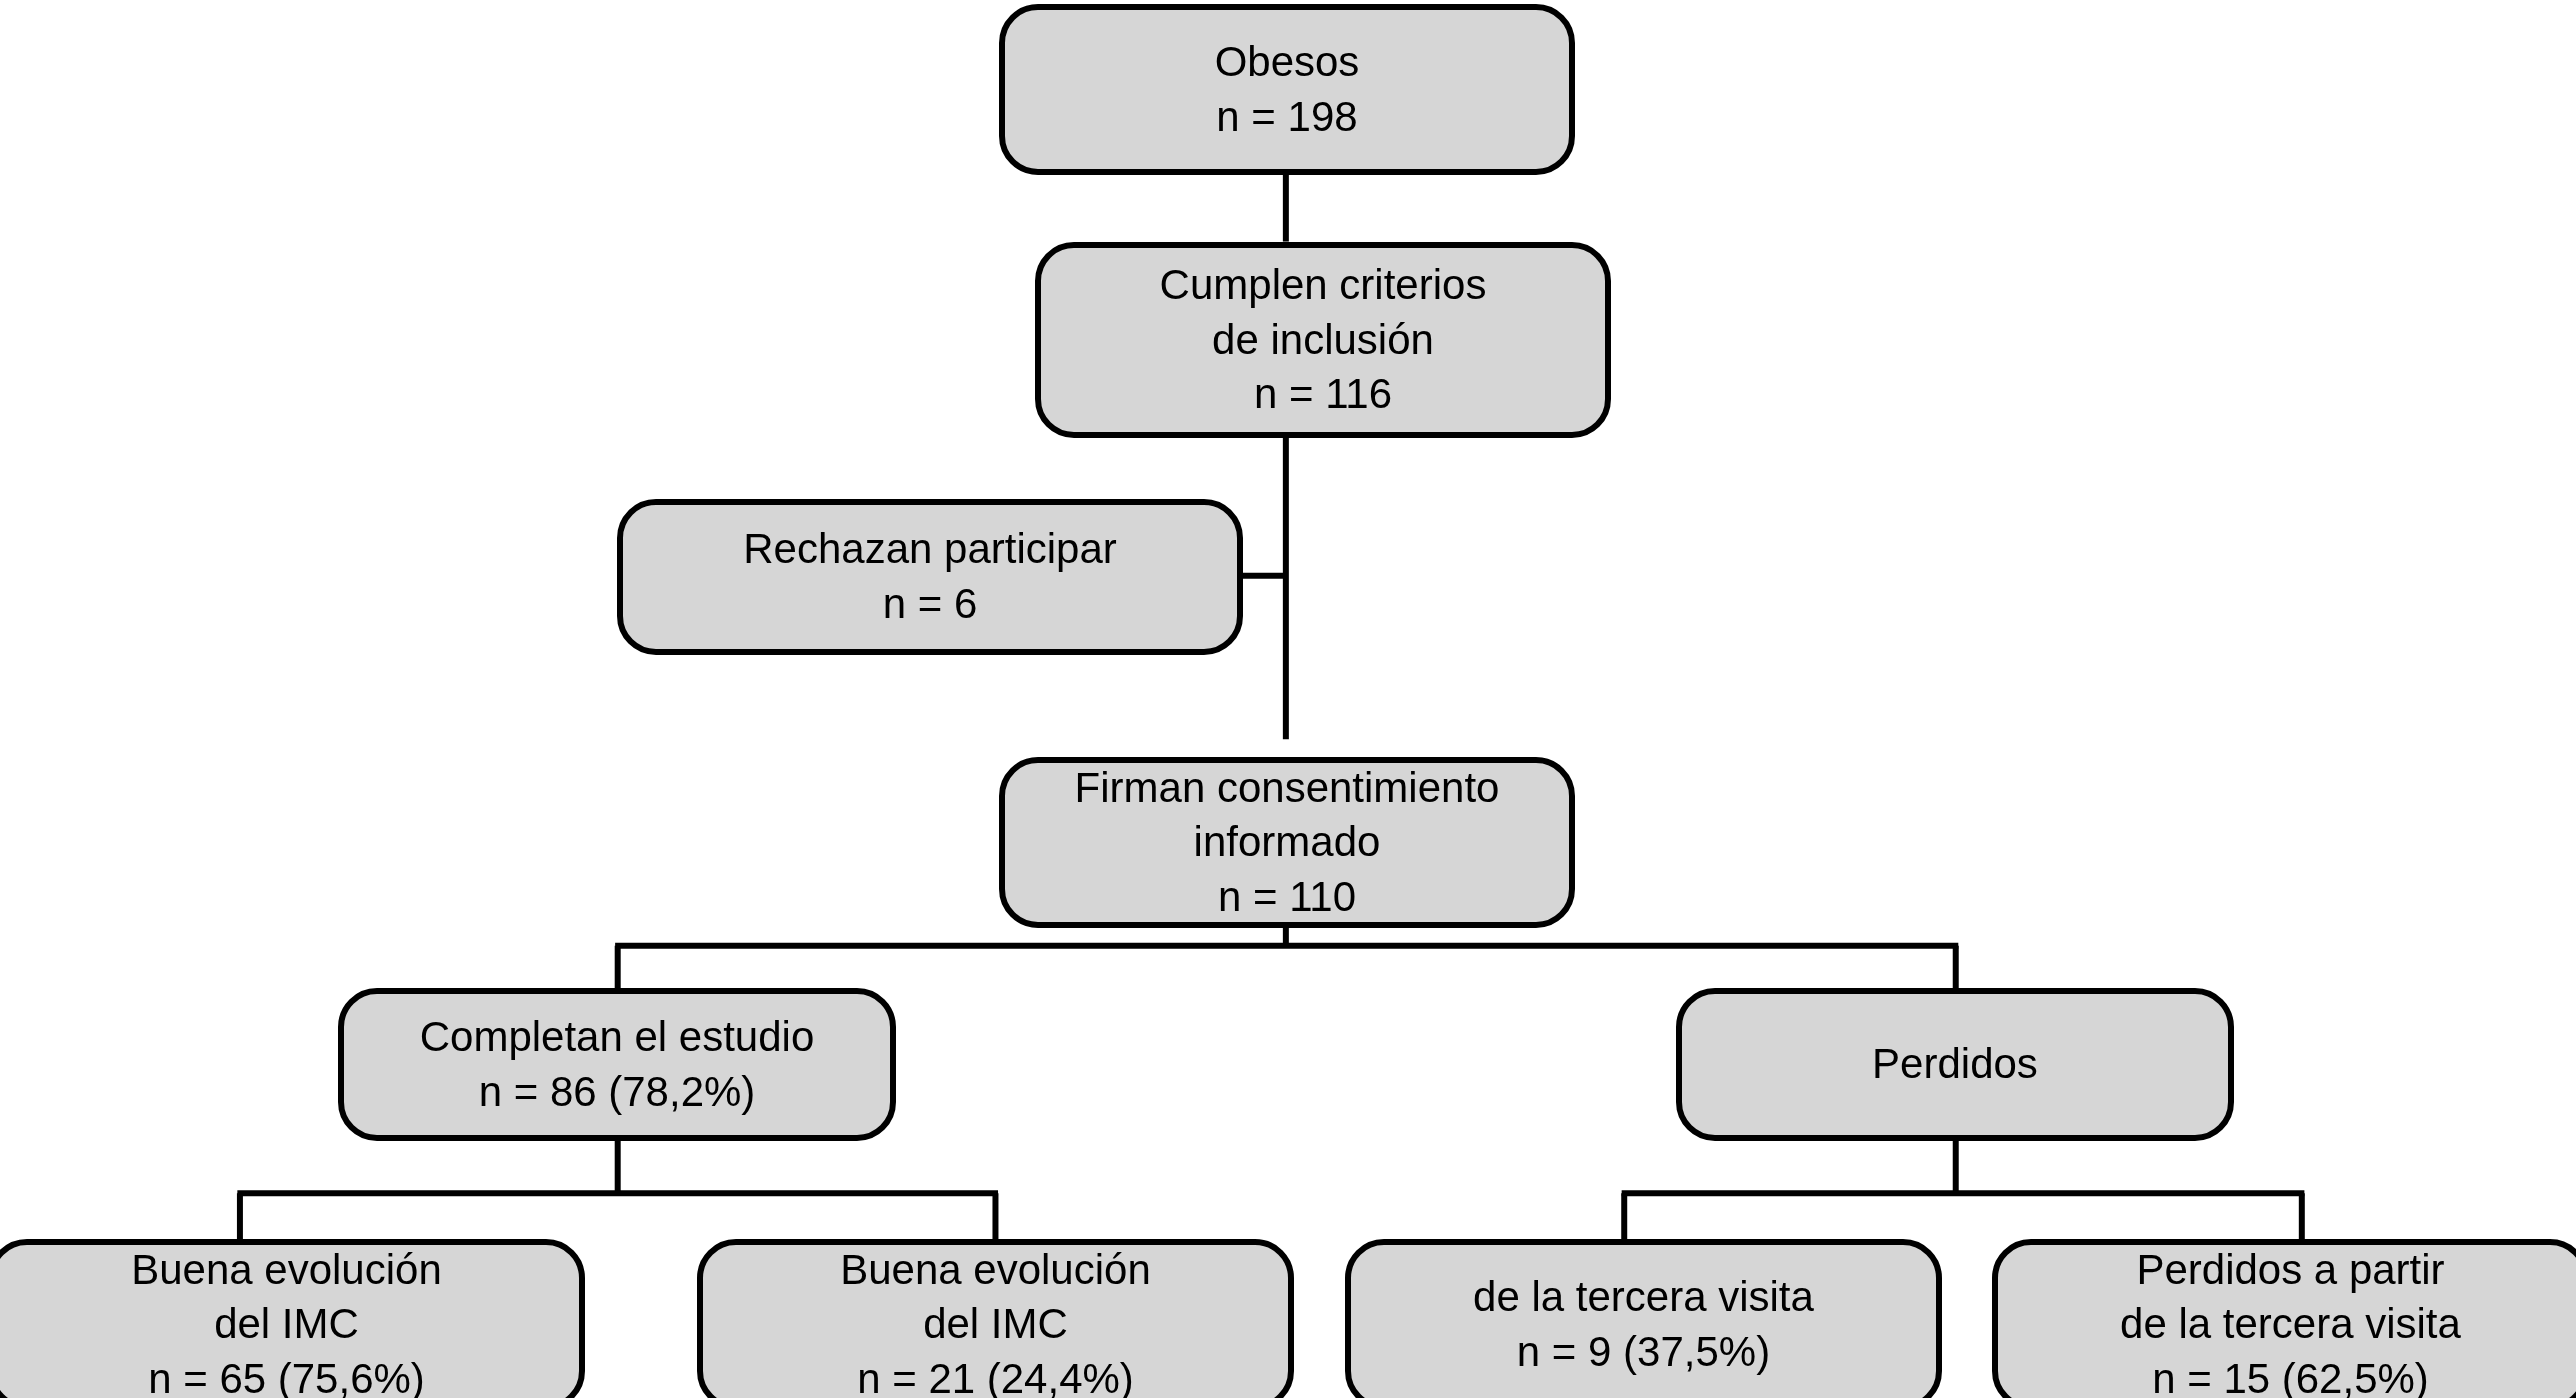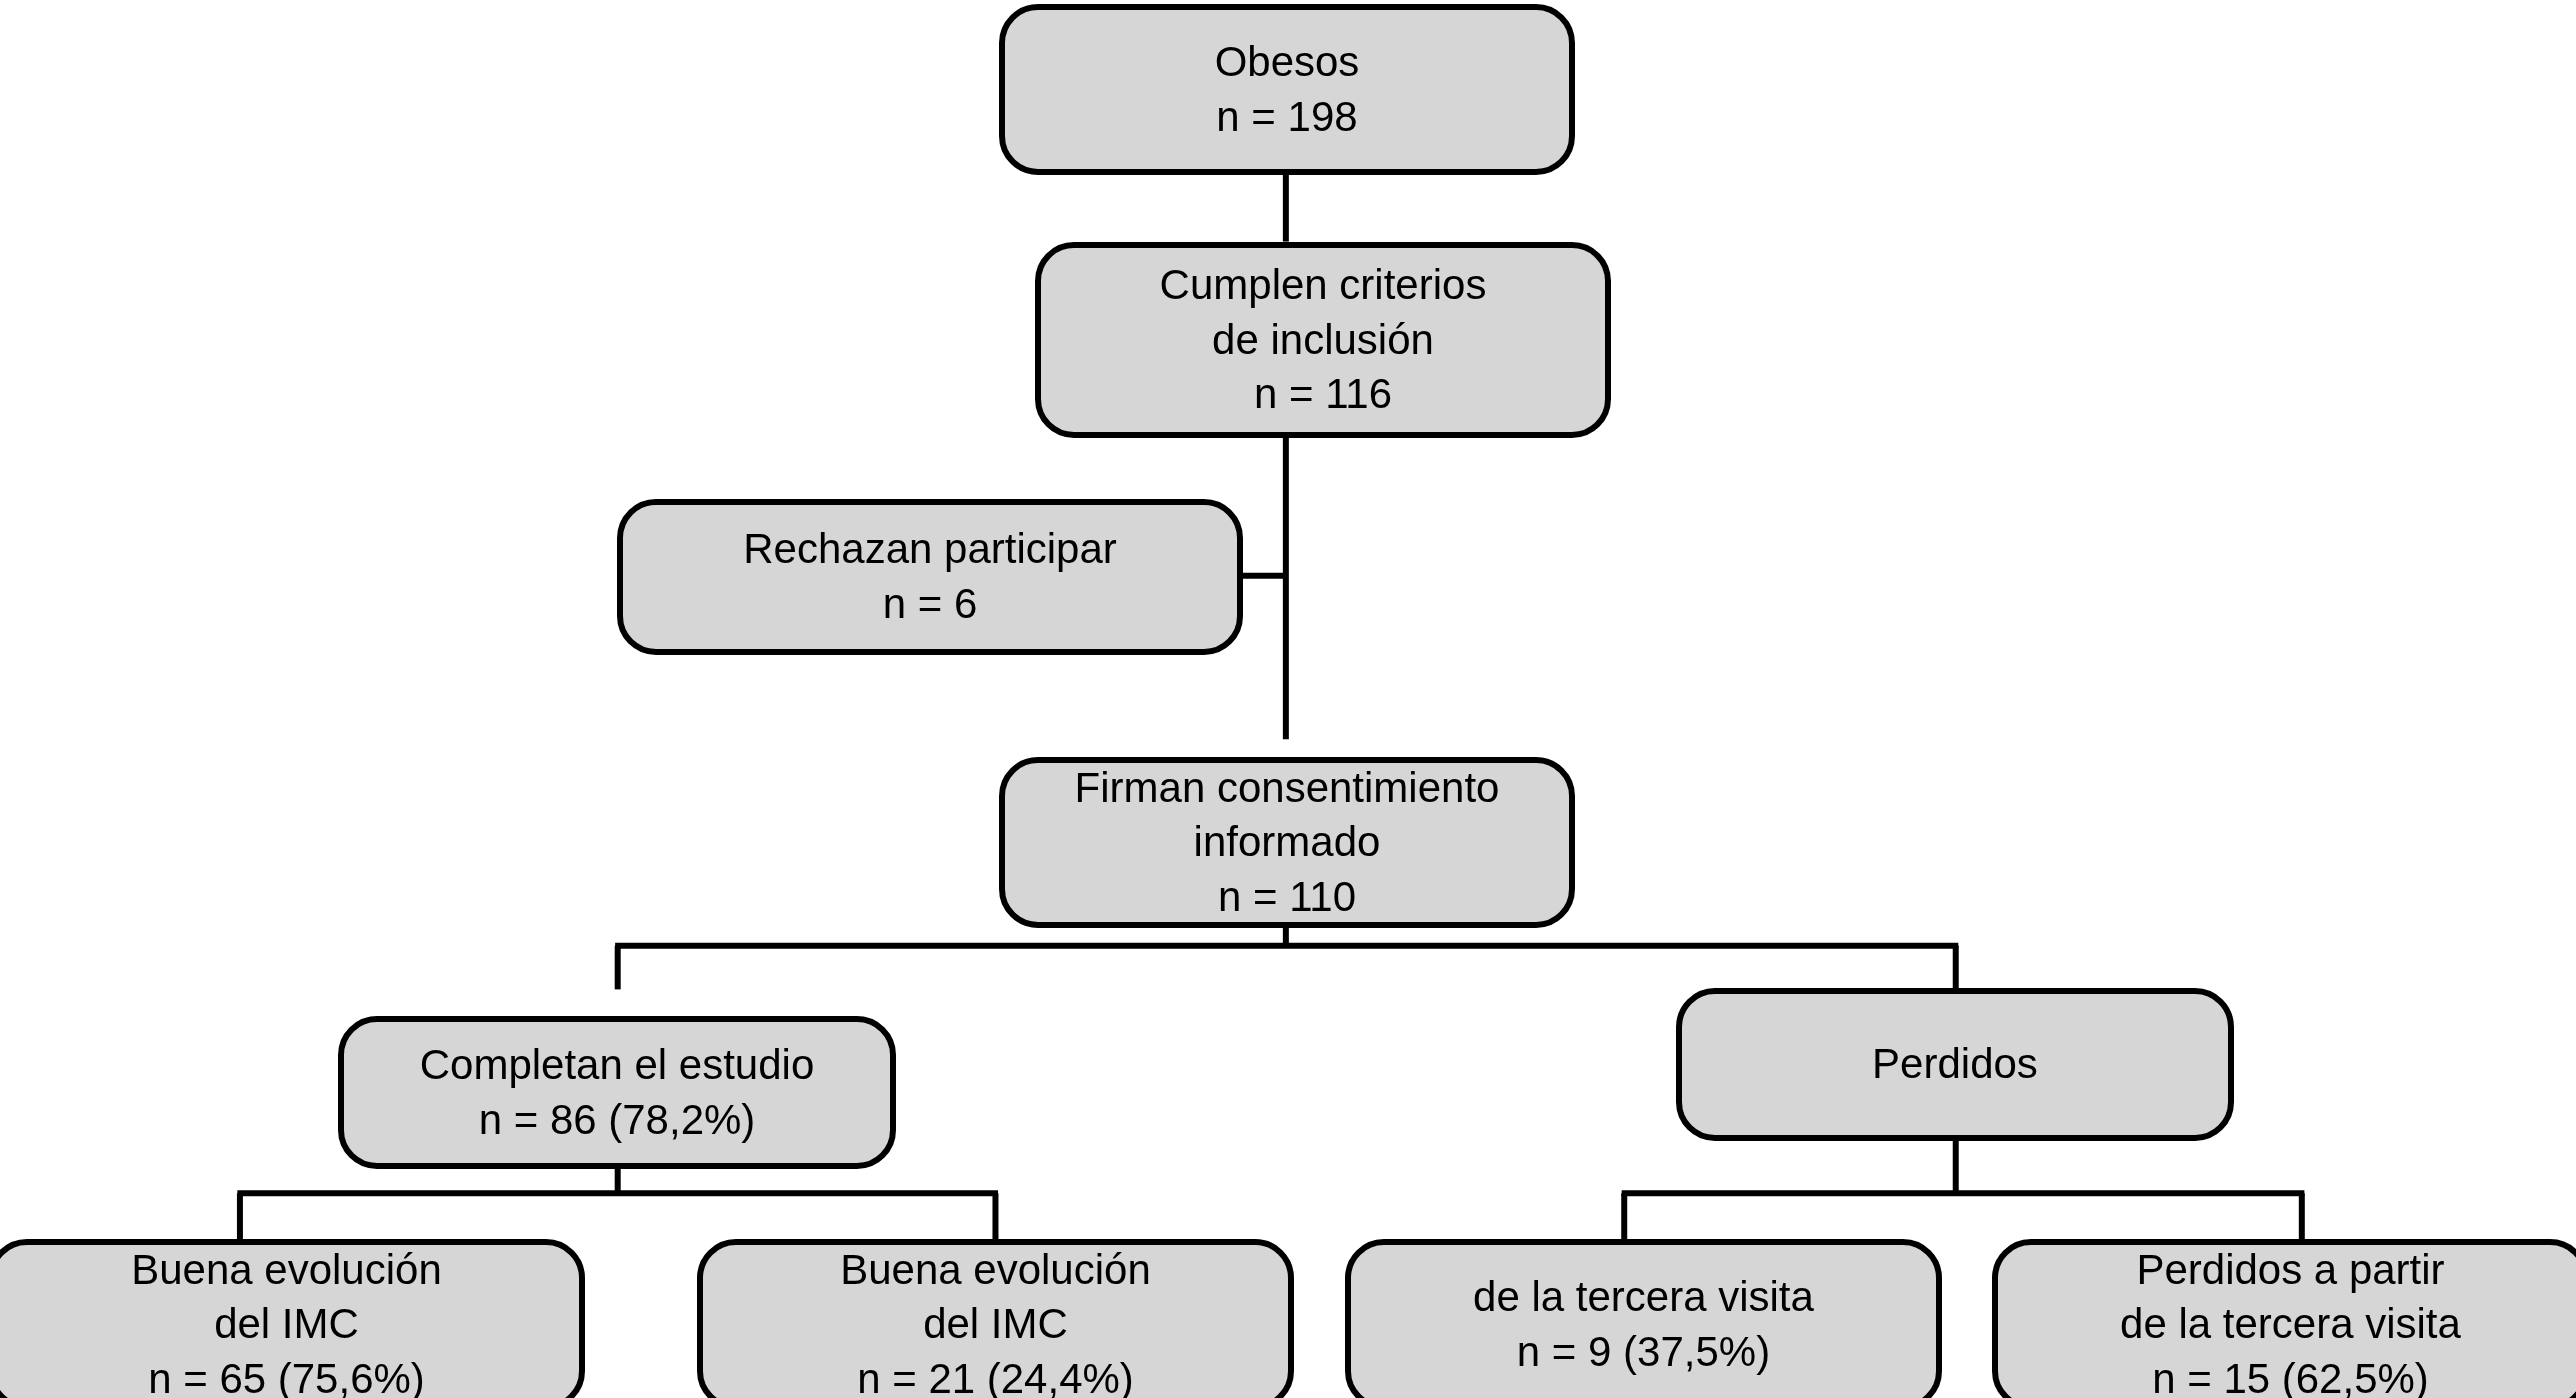--- a/index.html
+++ b/index.html
@@ -90,21 +90,21 @@
     <span class="line">Rechazan participar</span>
     <span class="line">n = 6</span>
   </div>
 
   <div class="node" style="left:999px; top:757px; width:576px; height:171px;">
     <span class="line">Firman consentimiento</span>
     <span class="line">informado</span>
     <span class="line">n = 110</span>
   </div>
 
-  <div class="node" style="left:338px; top:988px; width:558px; height:153px;margin-top:28px;">
+  <div class="node" style="left:338px; top:988px; width:558px; height:153px;">
     <span class="line">Completan el estudio</span>
     <span class="line">n = 86 (78,2%)</span>
   </div>
 
   <div class="node" style="left:1676px; top:988px; width:558px; height:153px;gap:40px;">
     <span class="line">Perdidos</span>
   </div>
 
   <div class="node" style="left:-12px; top:1239px; width:597px; height:171px;">
     <span class="line">Buena evolución</span>

